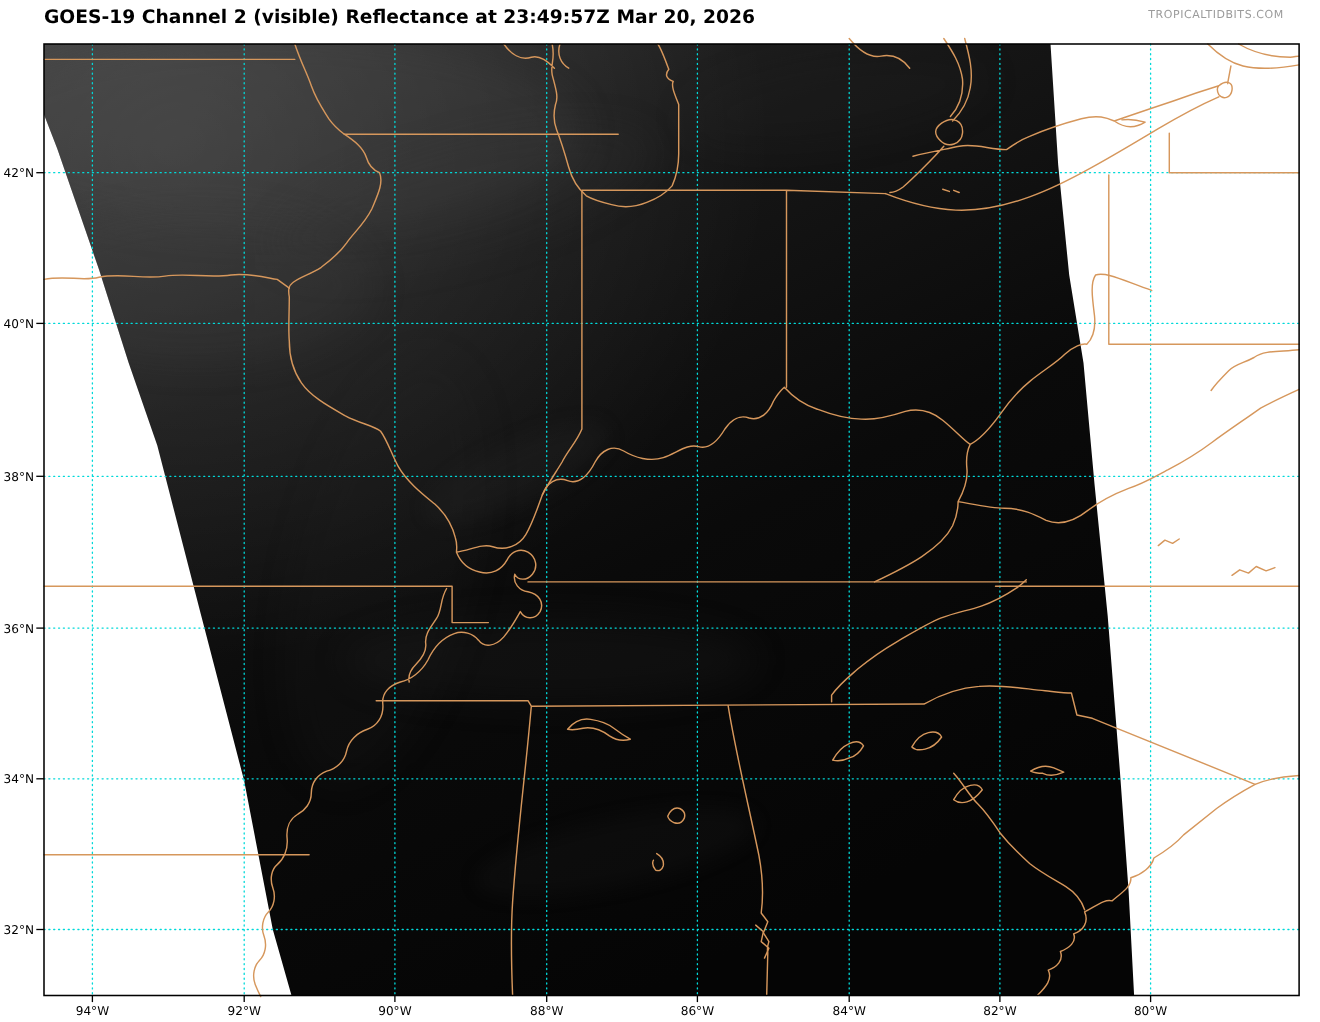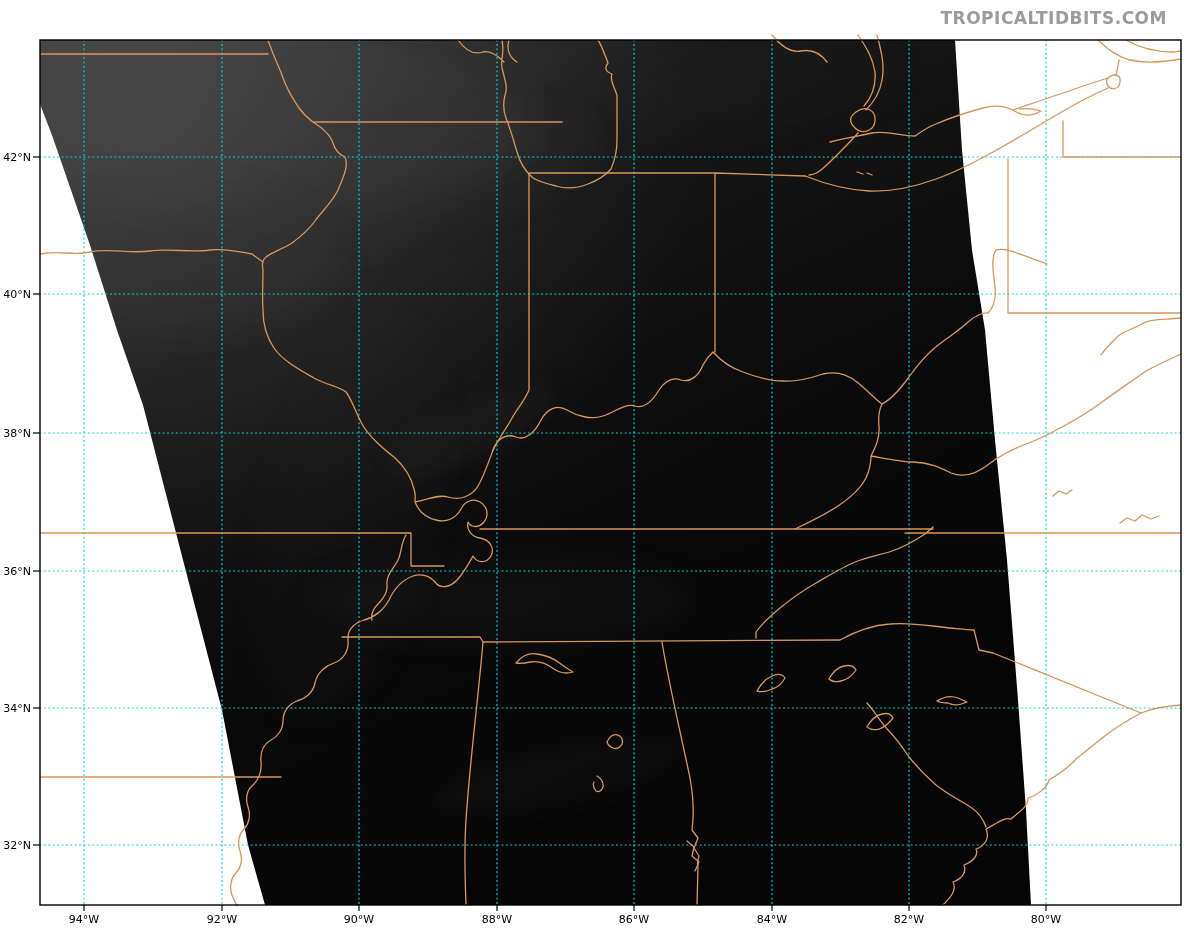--- a/index.html
+++ b/index.html
@@ -1,35 +1,36 @@
 <!DOCTYPE html>
 <html style="--grid: #00d9d9; --border: #d6975c;"><head>
 <meta charset="utf-8">
 <style>
   html,body{margin:0;padding:0;background:#ffffff;}
   .page{position:relative;width:1200px;height:929px;background:#fff;overflow:hidden;
         font-family:"DejaVu Sans",sans-serif;}
   .titlebar{position:absolute;left:0;top:0;width:1200px;height:38px;}
   .map-title{position:absolute;left:40px;top:6px;font-size:17px;font-weight:bold;color:#000;
              white-space:nowrap;}
-  .site-watermark{position:absolute;right:33px;top:8px;font-size:17px;font-weight:bold;
+  .site-watermark{position:absolute;right:33px;top:8px;font-size:10px;font-weight:normal;
                   color:#9b9b9b;letter-spacing:0.5px;white-space:nowrap;}
   svg{position:absolute;left:0;top:0;}
   .grid{stroke:var(--grid,#00d9d9);stroke-width:1.2;stroke-dasharray:1 3.4;stroke-linecap:round;fill:none;}
   .tick{stroke:#000;stroke-width:1.2;}
   .axis-label{font:11px "DejaVu Sans",sans-serif;fill:#000;}
   .border{stroke:var(--border,#d6975c);stroke-width:1.3;fill:none;stroke-linejoin:round;stroke-linecap:round;}
   .frame{fill:none;stroke:#000;stroke-width:1.4;}
 </style>
 </head>
 <body>
 
 <div class="page">
 
   <div class="titlebar">
+    <div class="map-title">GOES-19 Channel 2 (visible) Reflectance at 23:49:57Z Mar 20, 2026</div>
     <div class="site-watermark">TROPICALTIDBITS.COM</div>
   </div>
 
   <svg id="map-svg" width="1200" height="929" viewBox="0 0 1200 929">
     <defs>
       <linearGradient id="scanGrad" x1="0" y1="0" x2="0.55" y2="1">
         <stop offset="0" stop-color="#343434"></stop>
         <stop offset="0.35" stop-color="#161616"></stop>
         <stop offset="0.65" stop-color="#0a0a0a"></stop>
         <stop offset="1" stop-color="#050505"></stop>

